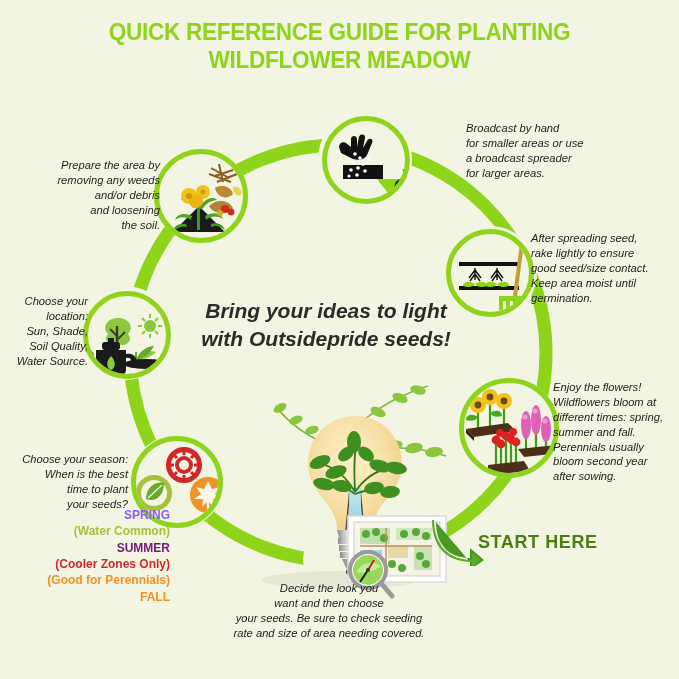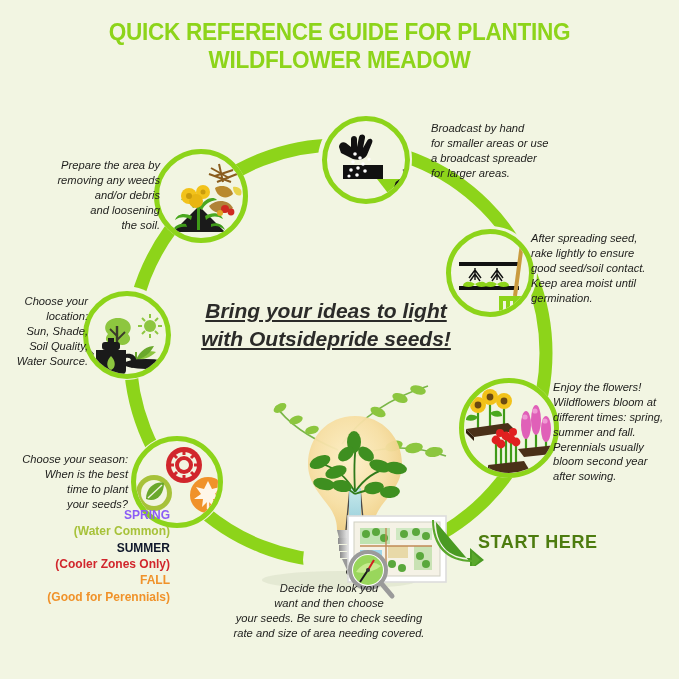--- a/index.html
+++ b/index.html
@@ -179,21 +179,21 @@
           <circle cx="42" cy="38" r="1.6"></circle>
       </g>
 
       <path d="M50 58 L80 58 L67 80 Z" fill="#8dd41a"></path>
 
       <path d="M84 52 L70 62 L64 82" stroke="#111" stroke-width="3" fill="none"></path>
       <path d="M76 50 L88 48" stroke="#111" stroke-width="3" fill="none"></path>
       <circle cx="64" cy="83" r="6" fill="#111"></circle>
     </svg>
   </div>
-  <div class="txt l" style="left:389px;top:121px;width:160px;padding-left:42px;">Broadcast by hand
+  <div class="txt l" style="left:424px;top:121px;width:160px;padding-left:42px;">Broadcast by hand
 for smaller areas or use
 a broadcast spreader
 for larger areas.</div>
 
   <div class="node" style="left:446px;top:229px;width:88px;height:88px;">
     <svg width="88" height="88" viewBox="0 0 88 88">
 
       <rect x="8" y="28" width="60" height="4" fill="#111"></rect>
       <rect x="8" y="52" width="60" height="4" fill="#111"></rect>
 
@@ -215,21 +215,21 @@
         <path d="M50 66 L50 80"></path>
           <path d="M57 66 L57 80"></path>
         <path d="M64 66 L64 80"></path>
           <path d="M71 66 L71 80"></path>
         <path d="M78 66 L78 80"></path>
       </g>
     </svg>
   </div>
   <div class="txt l" style="left:531px;top:231px;width:148px;">After spreading seed,
 rake lightly to ensure
-good seed/soil contact.
+good seed/size contact.
 Keep area moist until
 germination.</div>
 
   <div class="node" style="left:459px;top:378px;width:100px;height:100px;">
     <svg width="100" height="100" viewBox="0 0 100 100">
 
       <g>
         <g stroke="#3f9a18" stroke-width="2.2" fill="none">
           <path d="M14 46 L14 24"></path>
             <path d="M26 46 L26 16"></path>
@@ -442,24 +442,24 @@
     </svg>
   </div>
   <div class="txt r" style="left:10px;top:452px;width:118px;">Choose your season:
 When is the best
 time to plant
 your seeds?</div>
 
   <div class="seasons" style="left:10px;top:507px;width:160px;">
     <div style="color:#8b5cf6">SPRING</div>
     <div style="color:#a7c23a">(Water Common)</div>
-    <div style="color:#0f172a">SUMMER</div>
+    <div style="color:#701a75">SUMMER</div>
     <div style="color:#d1262c">(Cooler Zones Only)</div>
+    <div style="color:#f0922a">(Good for Perennials)</div>
     <div style="color:#f0922a">FALL</div>
-    <div style="color:#f0922a">(Good for Perennials)</div>
   </div>
 
   <div class="node" style="left:83px;top:291px;width:88px;height:88px;">
     <svg width="88" height="88" viewBox="0 0 88 88">
 
       <g>
         <path d="M30 22 C18 22 14 32 20 38 C14 44 22 52 30 48 C38 52 46 44 40 38 C46 32 42 22 30 22 Z" fill="#8dc63f"></path>
         <path d="M29 30 L29 56" stroke="#3a3a2a" stroke-width="2.4"></path>
         <path d="M29 40 L22 33 M29 44 L37 36" stroke="#3a3a2a" stroke-width="1.8"></path>
       </g>
@@ -490,21 +490,21 @@
       </g>
       <path d="M23 60 C18 65 18 72 23 74 C28 72 28 65 23 60 Z" fill="#8dc63f"></path>
     </svg>
   </div>
   <div class="txt r" style="left:-6px;top:294px;width:94px;">Choose your
 location:
 Sun, Shade,
 Soil Quality,
 Water Source.</div>
 
-  <div class="tagline" style="left:180px;top:297px;width:292px;text-decoration:underline;">Bring your ideas to light
+  <div class="tagline" style="left:180px;top:297px;width:292px;">Bring your ideas to light
 with Outsidepride seeds!</div>
 
   <svg style="position:absolute;left:430px;top:518px;width:56px;height:48px;" viewBox="0 0 56 48">
     <path d="M6 4 C6 26 18 40 40 40 L40 30 L54 42 L40 52 L40 44" fill="#4a9a22"></path>
     <path d="M4 2 C4 26 18 42 42 42 L42 34 L50 42 L42 50 L42 44 C16 44 2 28 2 2 Z" fill="#5aa82c"></path>
   </svg>
   <div class="start-here" style="left:478px;top:532px;">START HERE</div>
 
 </div>
 

